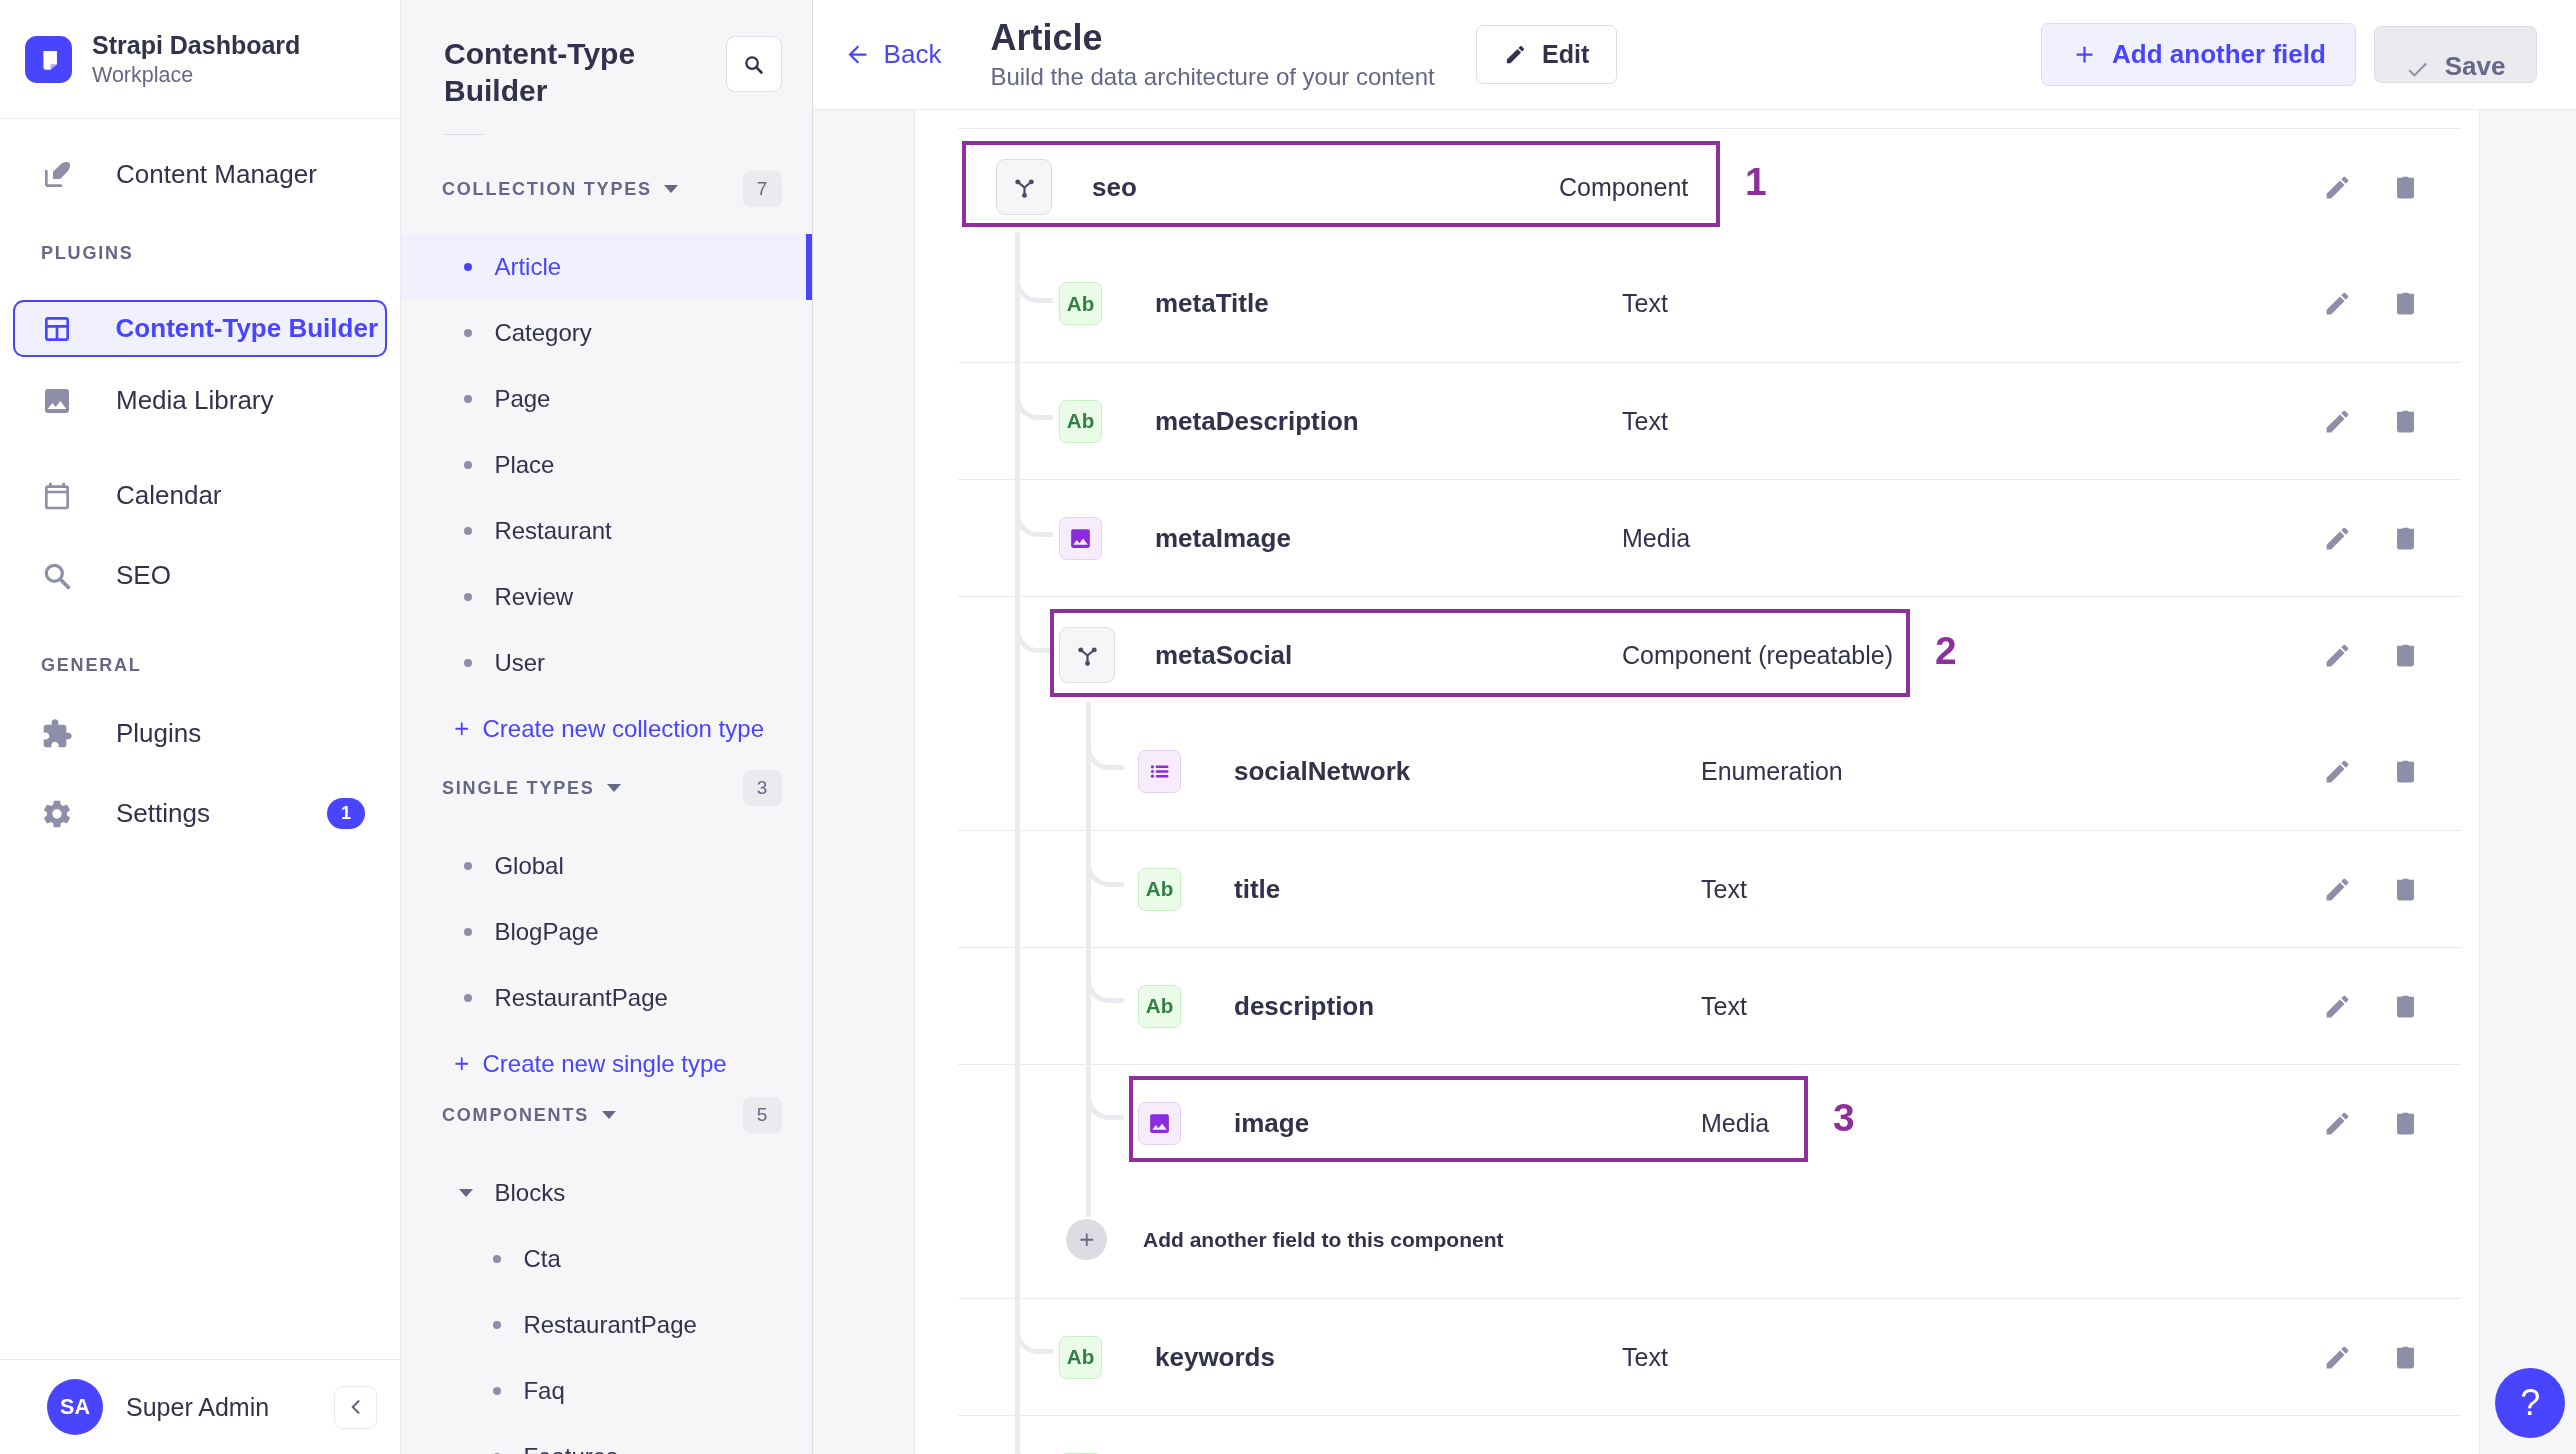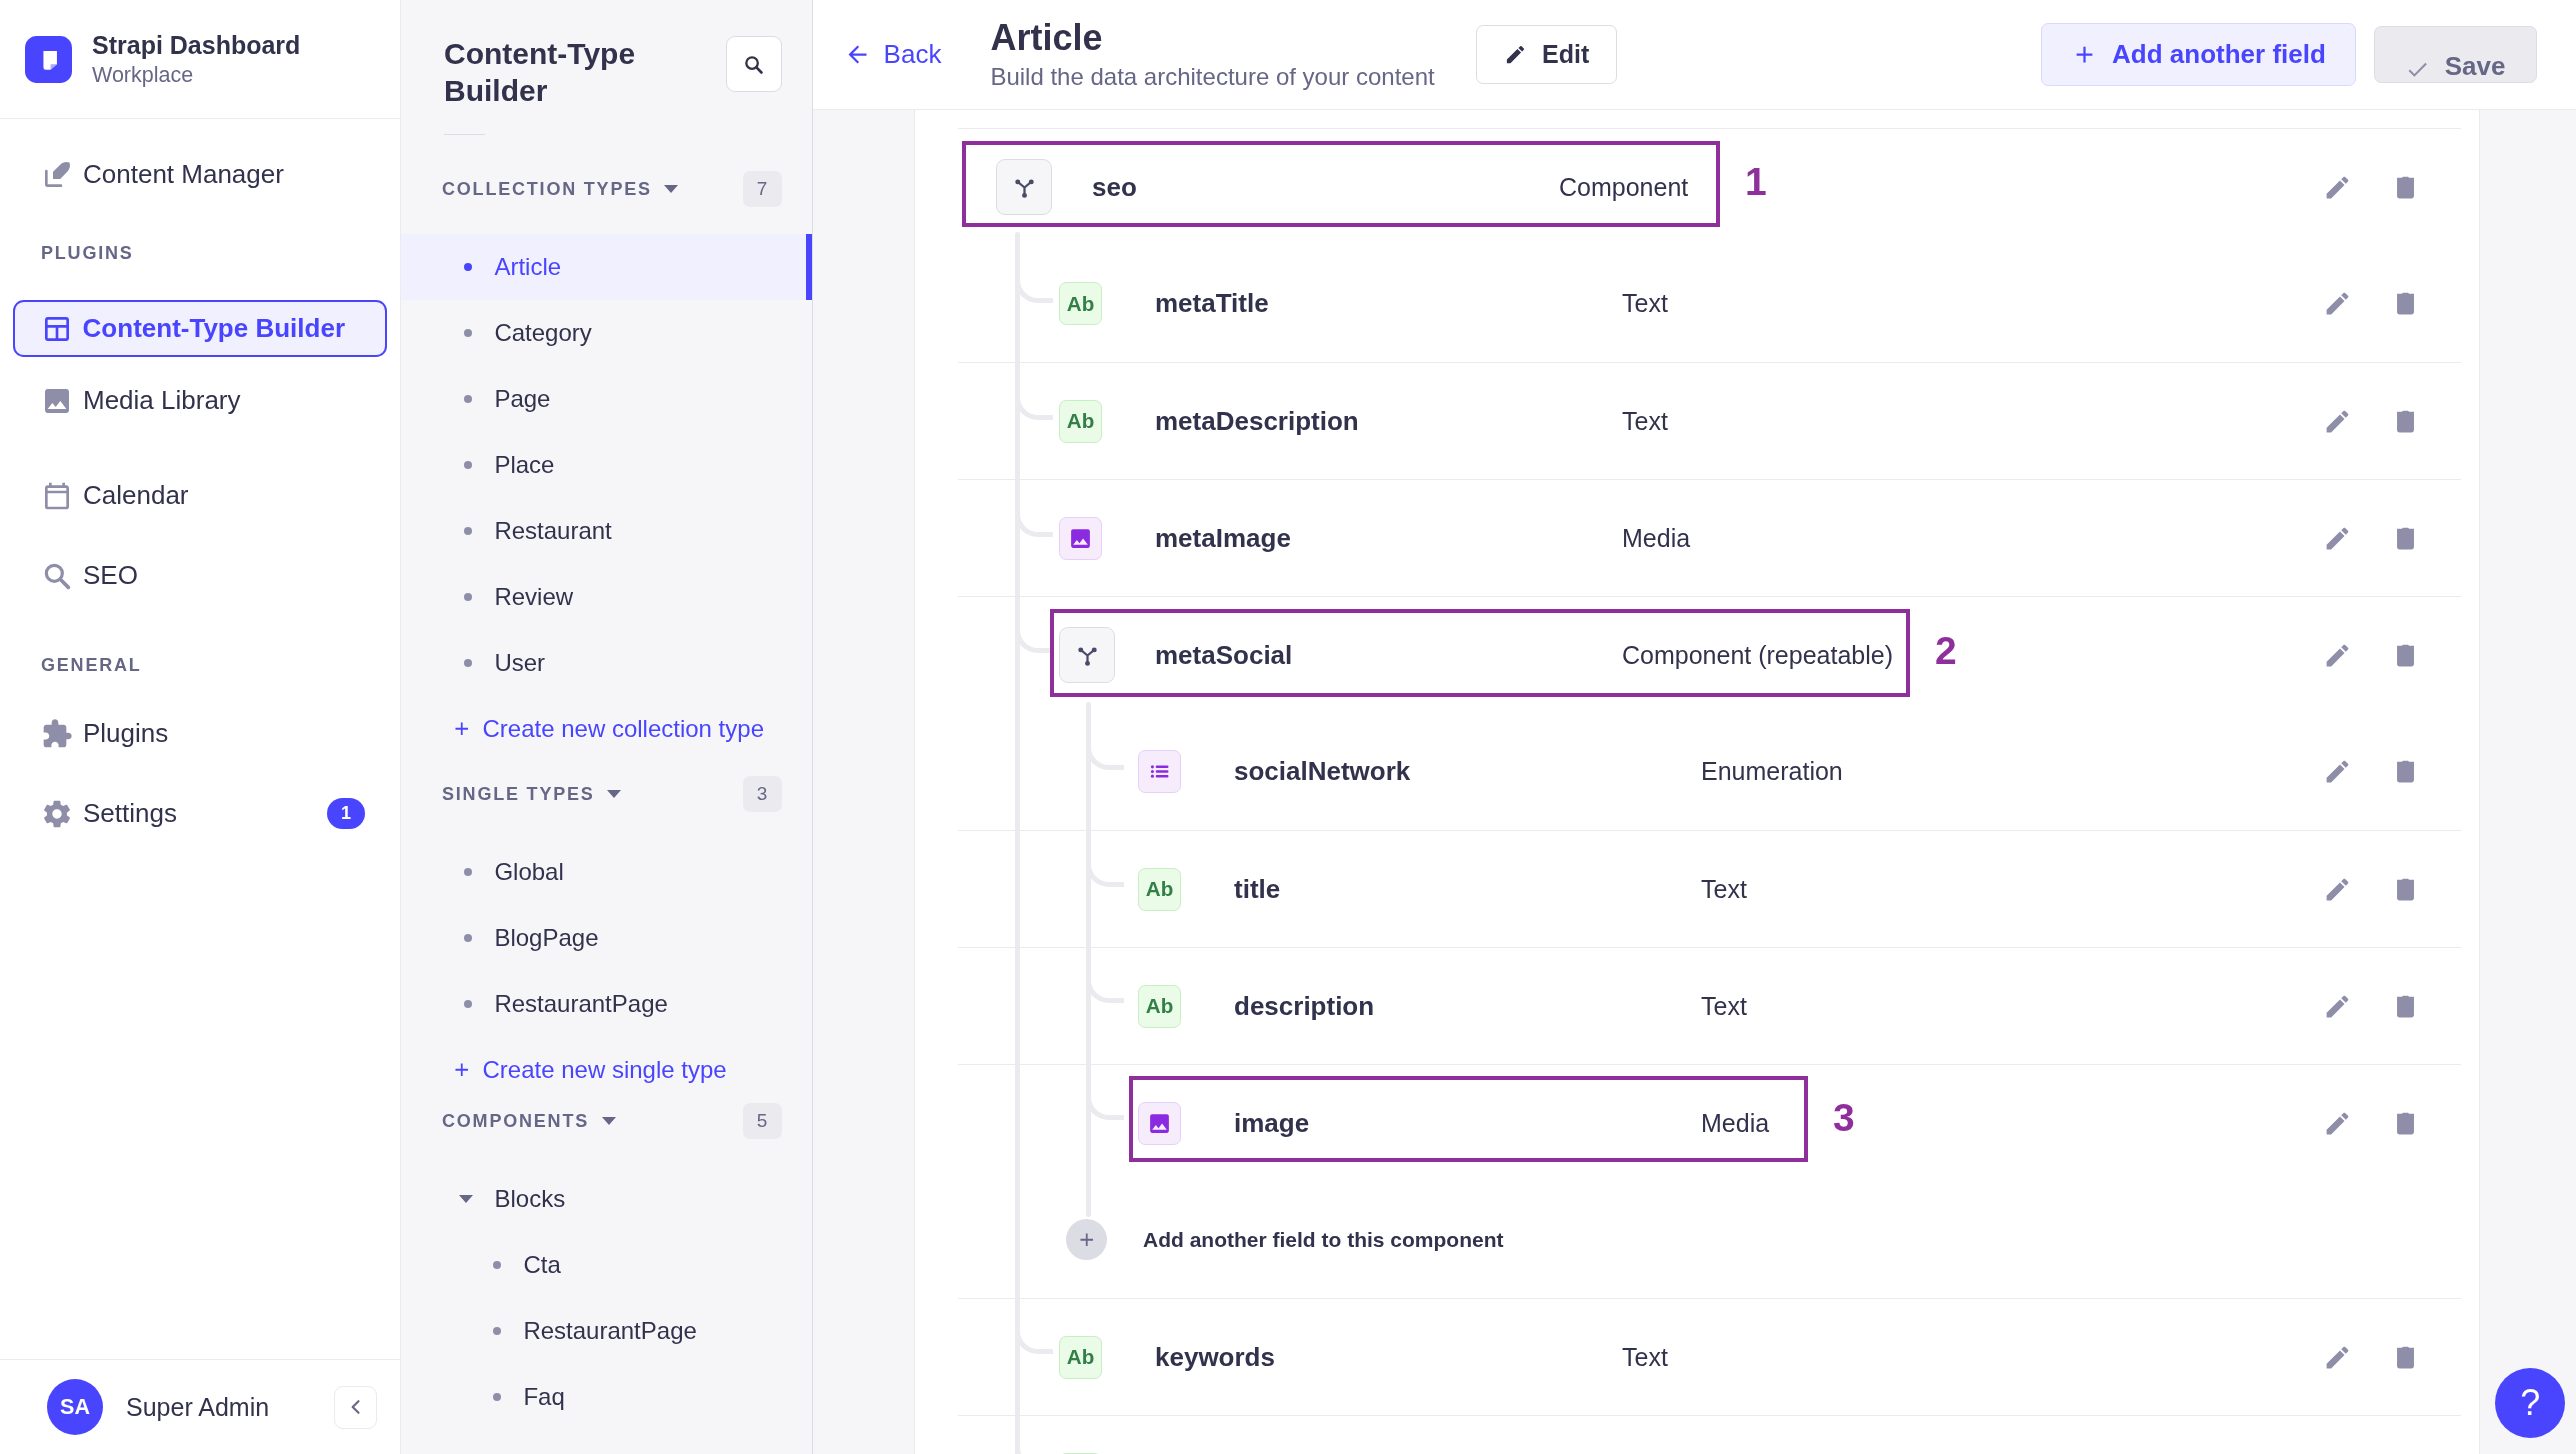--- a/index.html
+++ b/index.html
@@ -8,21 +8,21 @@
   svg{display:block;}
   button{font-family:inherit;cursor:pointer;}
 
   
   #sidebar1{width:401px;flex-shrink:0;background:#fff;border-right:0.9px solid #eaeaef;display:flex;flex-direction:column;box-sizing:border-box;}
   .brand{height:119px;border-bottom:0.9px solid #eaeaef;display:flex;align-items:center;gap:20px;padding-left:25px;box-sizing:border-box;}
   .logo{width:47px;height:47px;border-radius:11.7px;background:#4945ff;display:flex;align-items:center;justify-content:center;flex-shrink:0;}
   .brand-title{font-size:25px;font-weight:700;line-height:1.2;}
   .brand-sub{font-size:21.5px;color:#666687;margin-top:2.7px;}
   .nav{display:flex;flex-direction:column;}
-  .nav-item{display:flex;align-items:center;gap:10px;padding-left:41px;height:47px;font-size:26px;font-weight:500;color:#32324d;background:none;border:none;text-align:left;}
+  .nav-item{display:flex;align-items:center;gap:43px;padding-left:41px;height:47px;font-size:26px;font-weight:500;color:#32324d;background:none;border:none;text-align:left;}
   .nav-item .nicon{width:32px;height:32px;color:#8e8ea9;flex-shrink:0;}
   .nav-item.cm{margin-top:32px;}
   .section-label{font-size:18px;font-weight:700;letter-spacing:1.8px;color:#666687;padding-left:41px;}
   .lbl-plugins{margin-top:45px;margin-bottom:36px;}
   .lbl-general{margin-top:56px;margin-bottom:34px;}
   .nav-item.active{margin:0 12.6px;height:57px;background:#f0f0ff;border:2.7px solid #4945ff;border-radius:10.8px;color:#4945ff;padding-left:26px;font-weight:600;}
   .nav-item.active .nicon{color:#4945ff;}
   .nav-item.ml{margin-top:20px;}
   .nav-item.cal{margin-top:48px;}
   .nav-item.seo{margin-top:33px;}
@@ -260,21 +260,21 @@
       <button class="create-link">
         <span>
             <svg width="21.5" height="21.5" viewBox="0 0 24 24">
               <path fill="#4945ff" d="M11 5h2v6h6v2h-6v6h-2v-6H5v-2h6z"></path>
             </svg>
           </span>
         <span>Create new collection type</span>
       </button>
     </div>
 
-    <div class="p2-section-head" style="margin-top:14px;">
+    <div class="p2-section-head" style="margin-top:8px;">
       <span class="slabel">SINGLE TYPES</span>
       <span class="caret"></span>
       <span class="count-badge">3</span>
     </div>
     <div class="p2-items">
       <div class="type-item">
           <span class="bullet"></span>
           <span>Global</span>
         </div>
       <div class="type-item">

